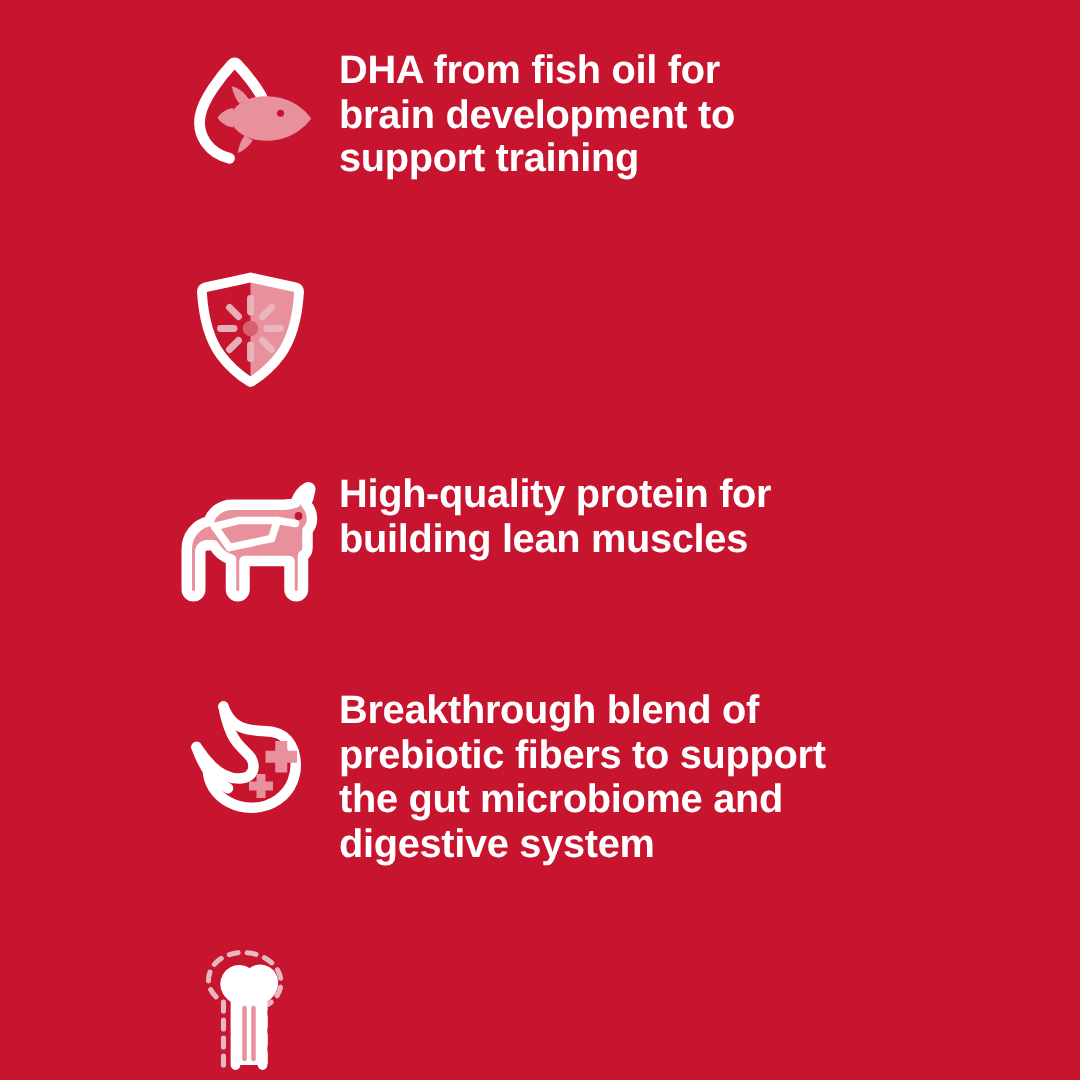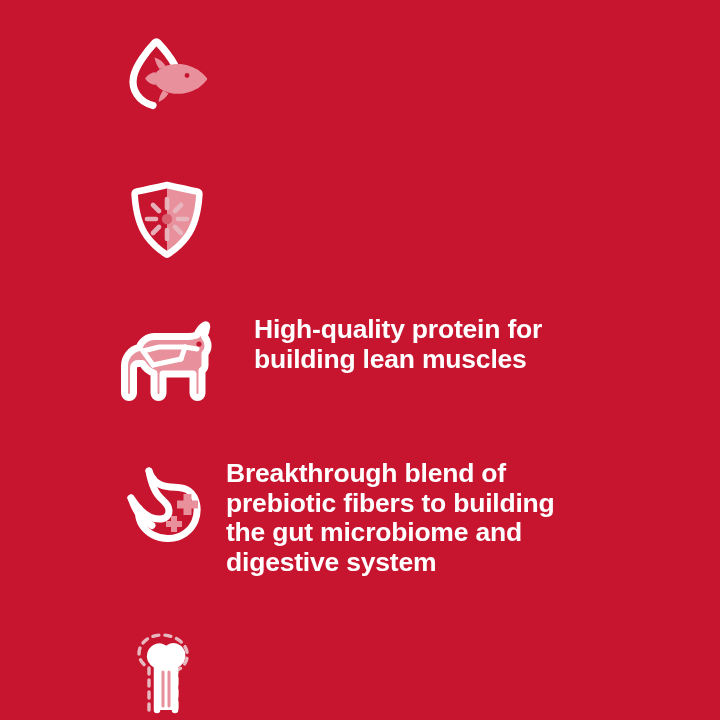--- a/index.html
+++ b/index.html
@@ -56,21 +56,21 @@
     height: 2px;
     background: #FFFFFF;
     margin-left: 150px;
     margin-right: 0px;
   }
   
   .row-1 { margin-top: 6px; }
   .div-1 { margin-top: 21px; }
   .row-2 { margin-top: 22px; }
   .div-2 { margin-top: 22px; }
-  .row-3 { margin-top: 22px; gap: 28px; }
+  .row-3 { margin-top: 22px; }
   .div-3 { margin-top: 24px; }
   .row-4 { margin-top: 22px; }
   .div-4 { margin-top: 22px; }
   .row-5 { margin-top: 24px; }
 </style>
 </head>
 <body>
 
 <div id="benefits-panel">
 
@@ -80,20 +80,23 @@
         <path d="M34 73.5 C20 70 12 58 14.5 45 C16.5 34 28 19 36 10.5 C36.8 9.7 38 9.7 38.8 10.5 C44 16 51 24.5 55.5 32.5" fill="none" stroke="#FFFFFF" stroke-width="7.2" stroke-linecap="round"></path>
         <path d="M88 46.5 C84 41 78 36.5 70.5 34 C62 31.2 52 31.5 44.5 35 C39 37.6 35.5 41.5 34 46.5
                  C35.5 52 39 56 44.5 58.8 C52 62.5 62 62.8 70.5 60 C78 57.5 84 53 88 47.5 Z" fill="#E8919C"></path>
         <path d="M88 46.5 L88 47.5 L79 56 C78.4 56.6 77.4 56.2 77.4 55.4 L77.4 38.7 C77.4 37.9 78.4 37.5 79 38.1 Z" fill="#E8919C"></path>
         <path d="M47 34.5 C44 29.5 40 26.5 35.5 25.5 C36.5 30 38 34 40.5 37 Z" fill="#E8919C"></path>
         <path d="M44 58.5 C41.5 62 40 66 39.5 70 C43.5 68.5 47 65.5 49.5 61.5 Z" fill="#E8919C"></path>
         <path d="M36.5 40 C32 40.5 28.5 43 26 46.5 C28.5 50 32 52.5 36.5 53 Z" fill="#E8919C"></path>
         <circle cx="68" cy="43.5" r="2.4" fill="#C8152F"></circle>
       </svg>
     </div>
+    <div class="benefit-text">DHA from fish oil for
+brain development to
+support training</div>
   </div>
   <div class="benefit-divider div-1"></div>
 
   <div class="benefit-row row-2">
     <div class="benefit-icon">
       <svg width="96" height="96" viewBox="0 0 96 96" aria-hidden="true">
         <path d="M48 12 C48 12 66 16 78 18.5 C79.5 18.8 80.5 20 80.4 21.5 C79.5 36 76.5 52 68 63.5
                  C62.5 71 55.5 77 48.5 81.5 L48 81.8 Z" fill="#E8919C"></path>
         <path d="M48 12 C48 12 30 16 18 18.5 C16.5 18.8 15.5 20 15.6 21.5 C16.5 36 19.5 52 28 63.5
                  C33.5 71 40.5 77 47.5 81.5 C47.8 81.7 48.2 81.7 48.5 81.5
@@ -159,21 +162,21 @@
         <path d="M30 12 C30 12 32.5 28 39 36 C44.5 43 50 45 50 52 C50 57 46 60 40 60
                  C33.5 60 27 56.5 22 51.5 C18.5 48 15 43.5 12 39" fill="none" stroke="#FFFFFF" stroke-width="7" stroke-linecap="round" stroke-linejoin="round"></path>
         <path d="M12 39 C12 39 16 51 22 58 C26 62.5 30 65 33 66.5" fill="none" stroke="#FFFFFF" stroke-width="7" stroke-linecap="round"></path>
         <g fill="#E8919C">
           <path d="M64.5 35 h8 v6.5 h6.5 v8 h-6.5 v6.5 h-8 v-6.5 h-6.5 v-8 h6.5 Z"></path>
           <path d="M52 57 h6 v5 h5 v6 h-5 v5 h-6 v-5 h-5 v-6 h5 Z"></path>
         </g>
       </svg>
     </div>
     <div class="benefit-text">Breakthrough blend of
-prebiotic fibers to building
+prebiotic fibers to support
 the gut microbiome and
 digestive system</div>
   </div>
   <div class="benefit-divider div-4"></div>
 
   <div class="benefit-row row-5">
     <div class="benefit-icon">
       <svg width="96" height="96" viewBox="0 0 96 96" aria-hidden="true">
         <path d="M30 84 L30 42 C22 38 18 30 21 22 C24 13.5 34 8.5 44 9 C56 9.6 66 16 68 26
                  C69.5 34 65 41 58 44.5 L58 84" fill="none" stroke="#E8B8C0" stroke-width="3.4" stroke-dasharray="6 6" stroke-linecap="round" stroke-linejoin="round"></path>

